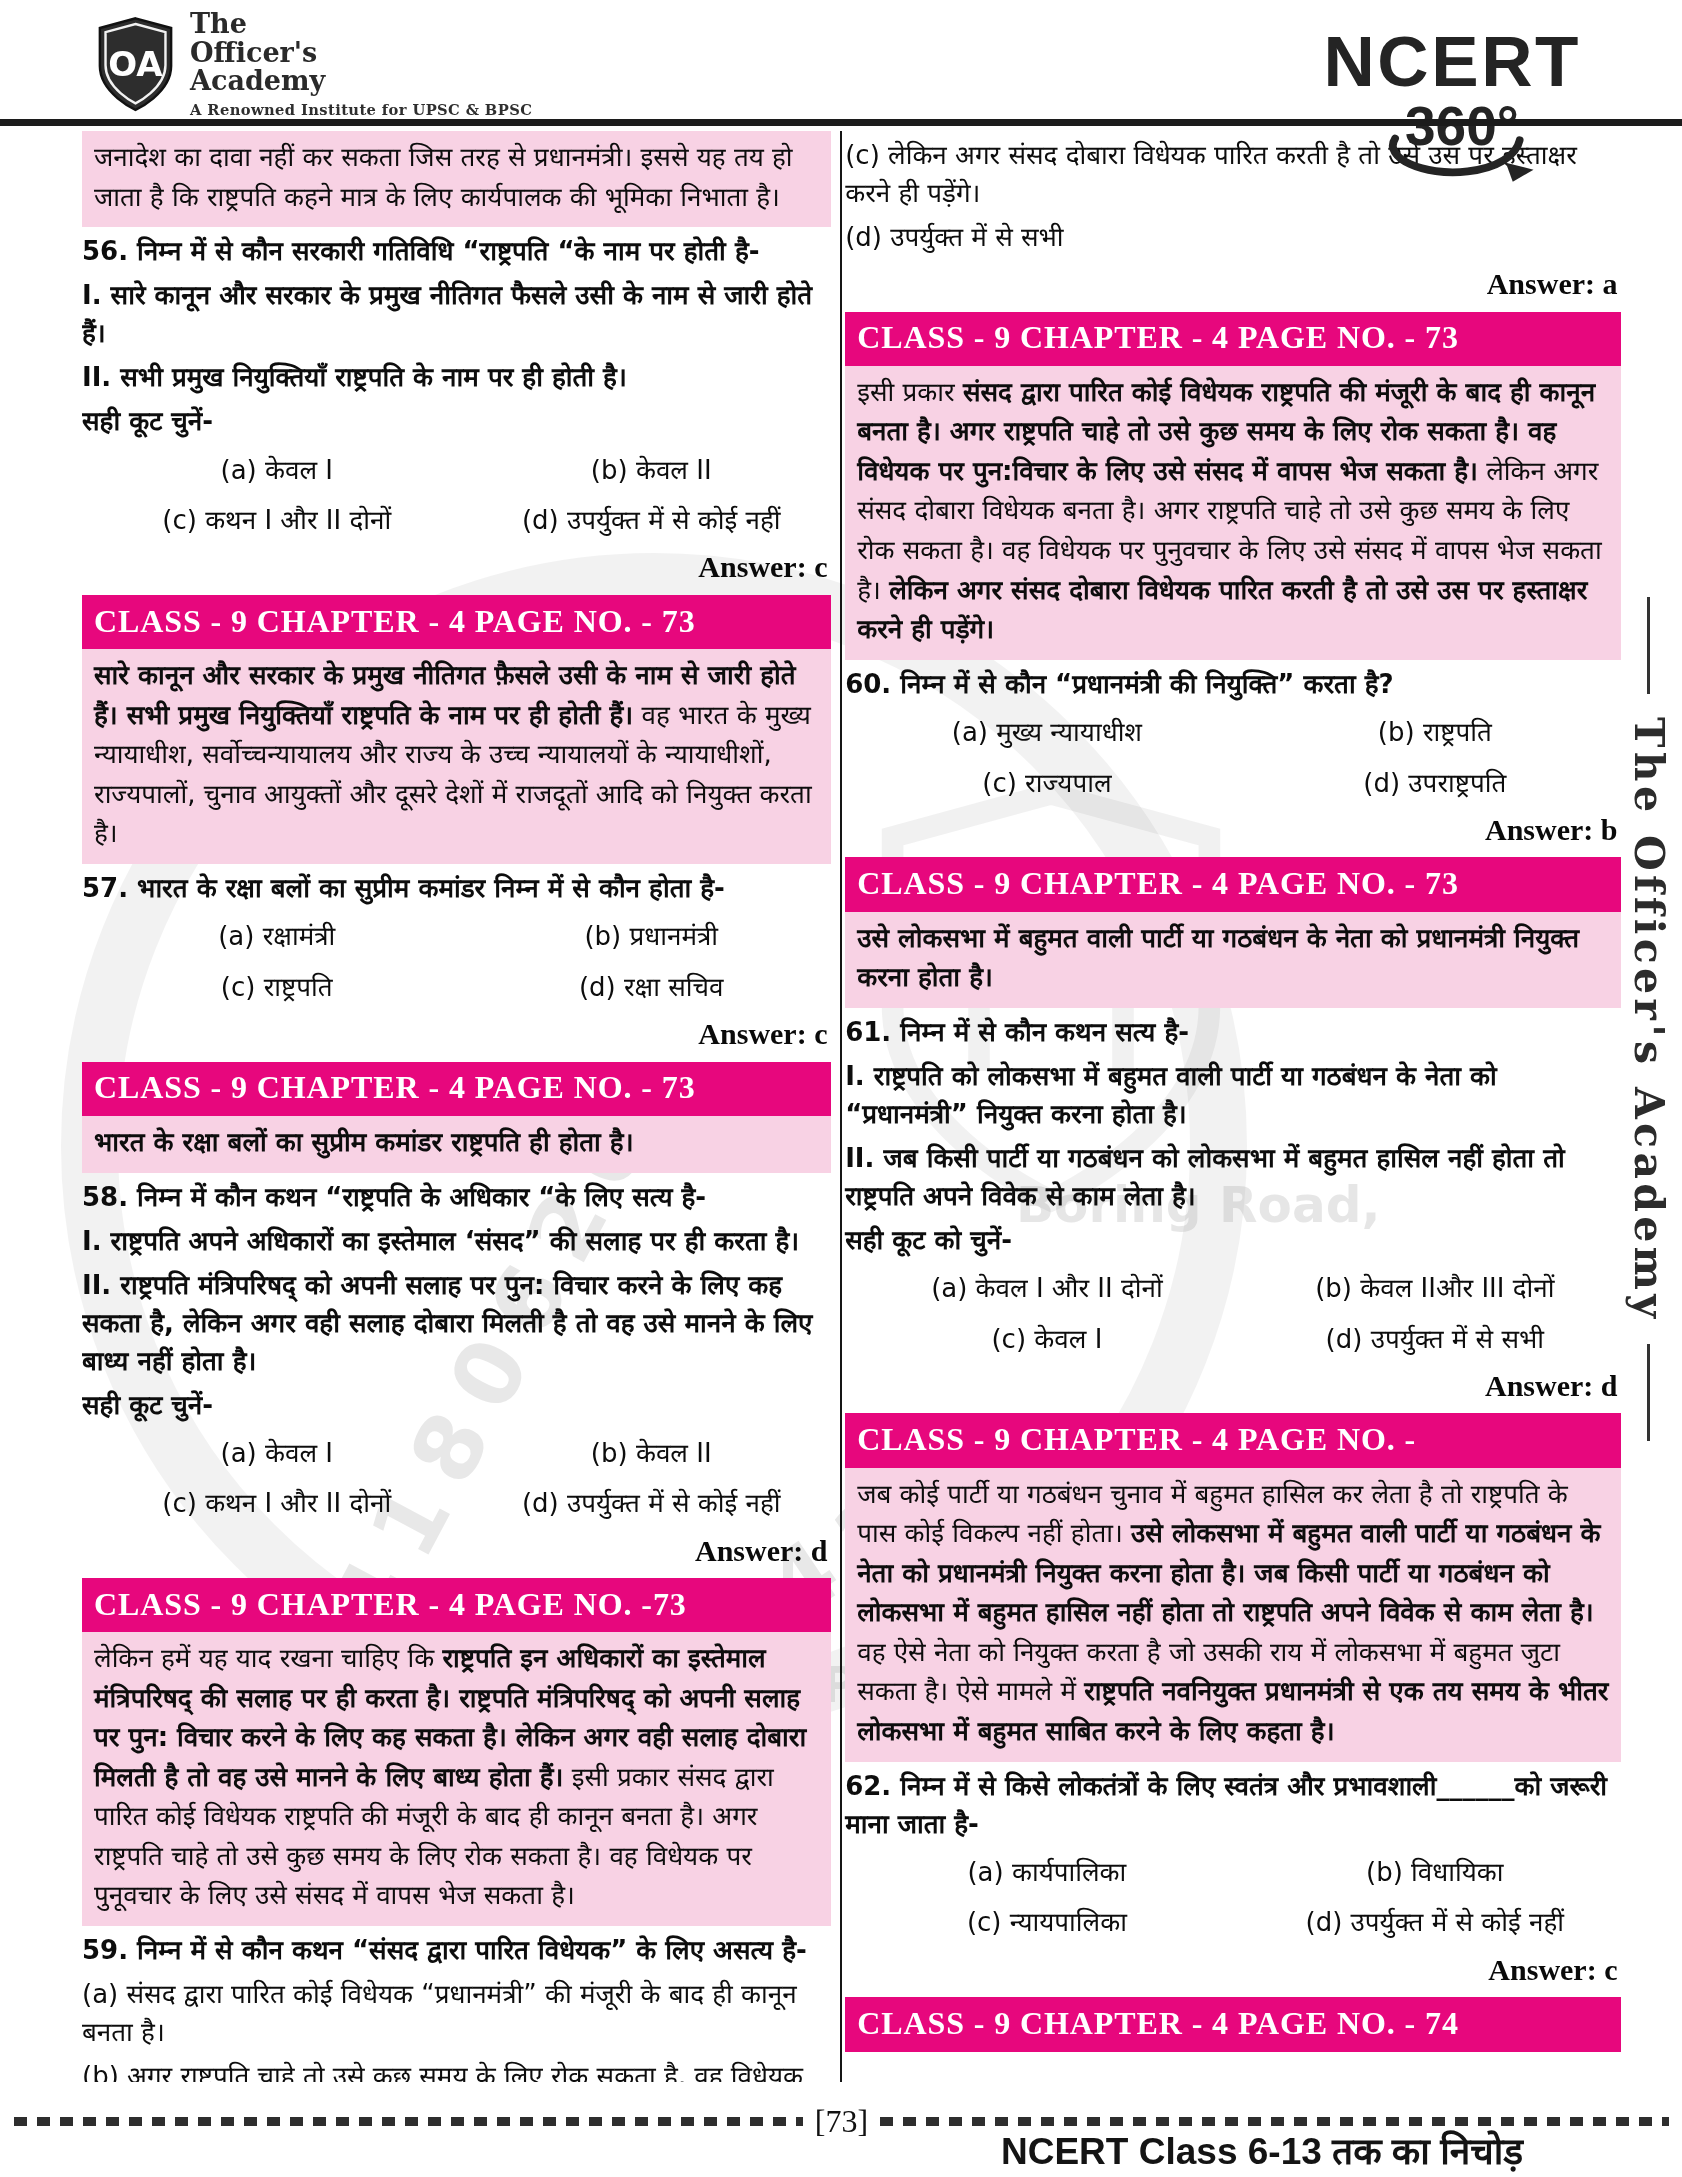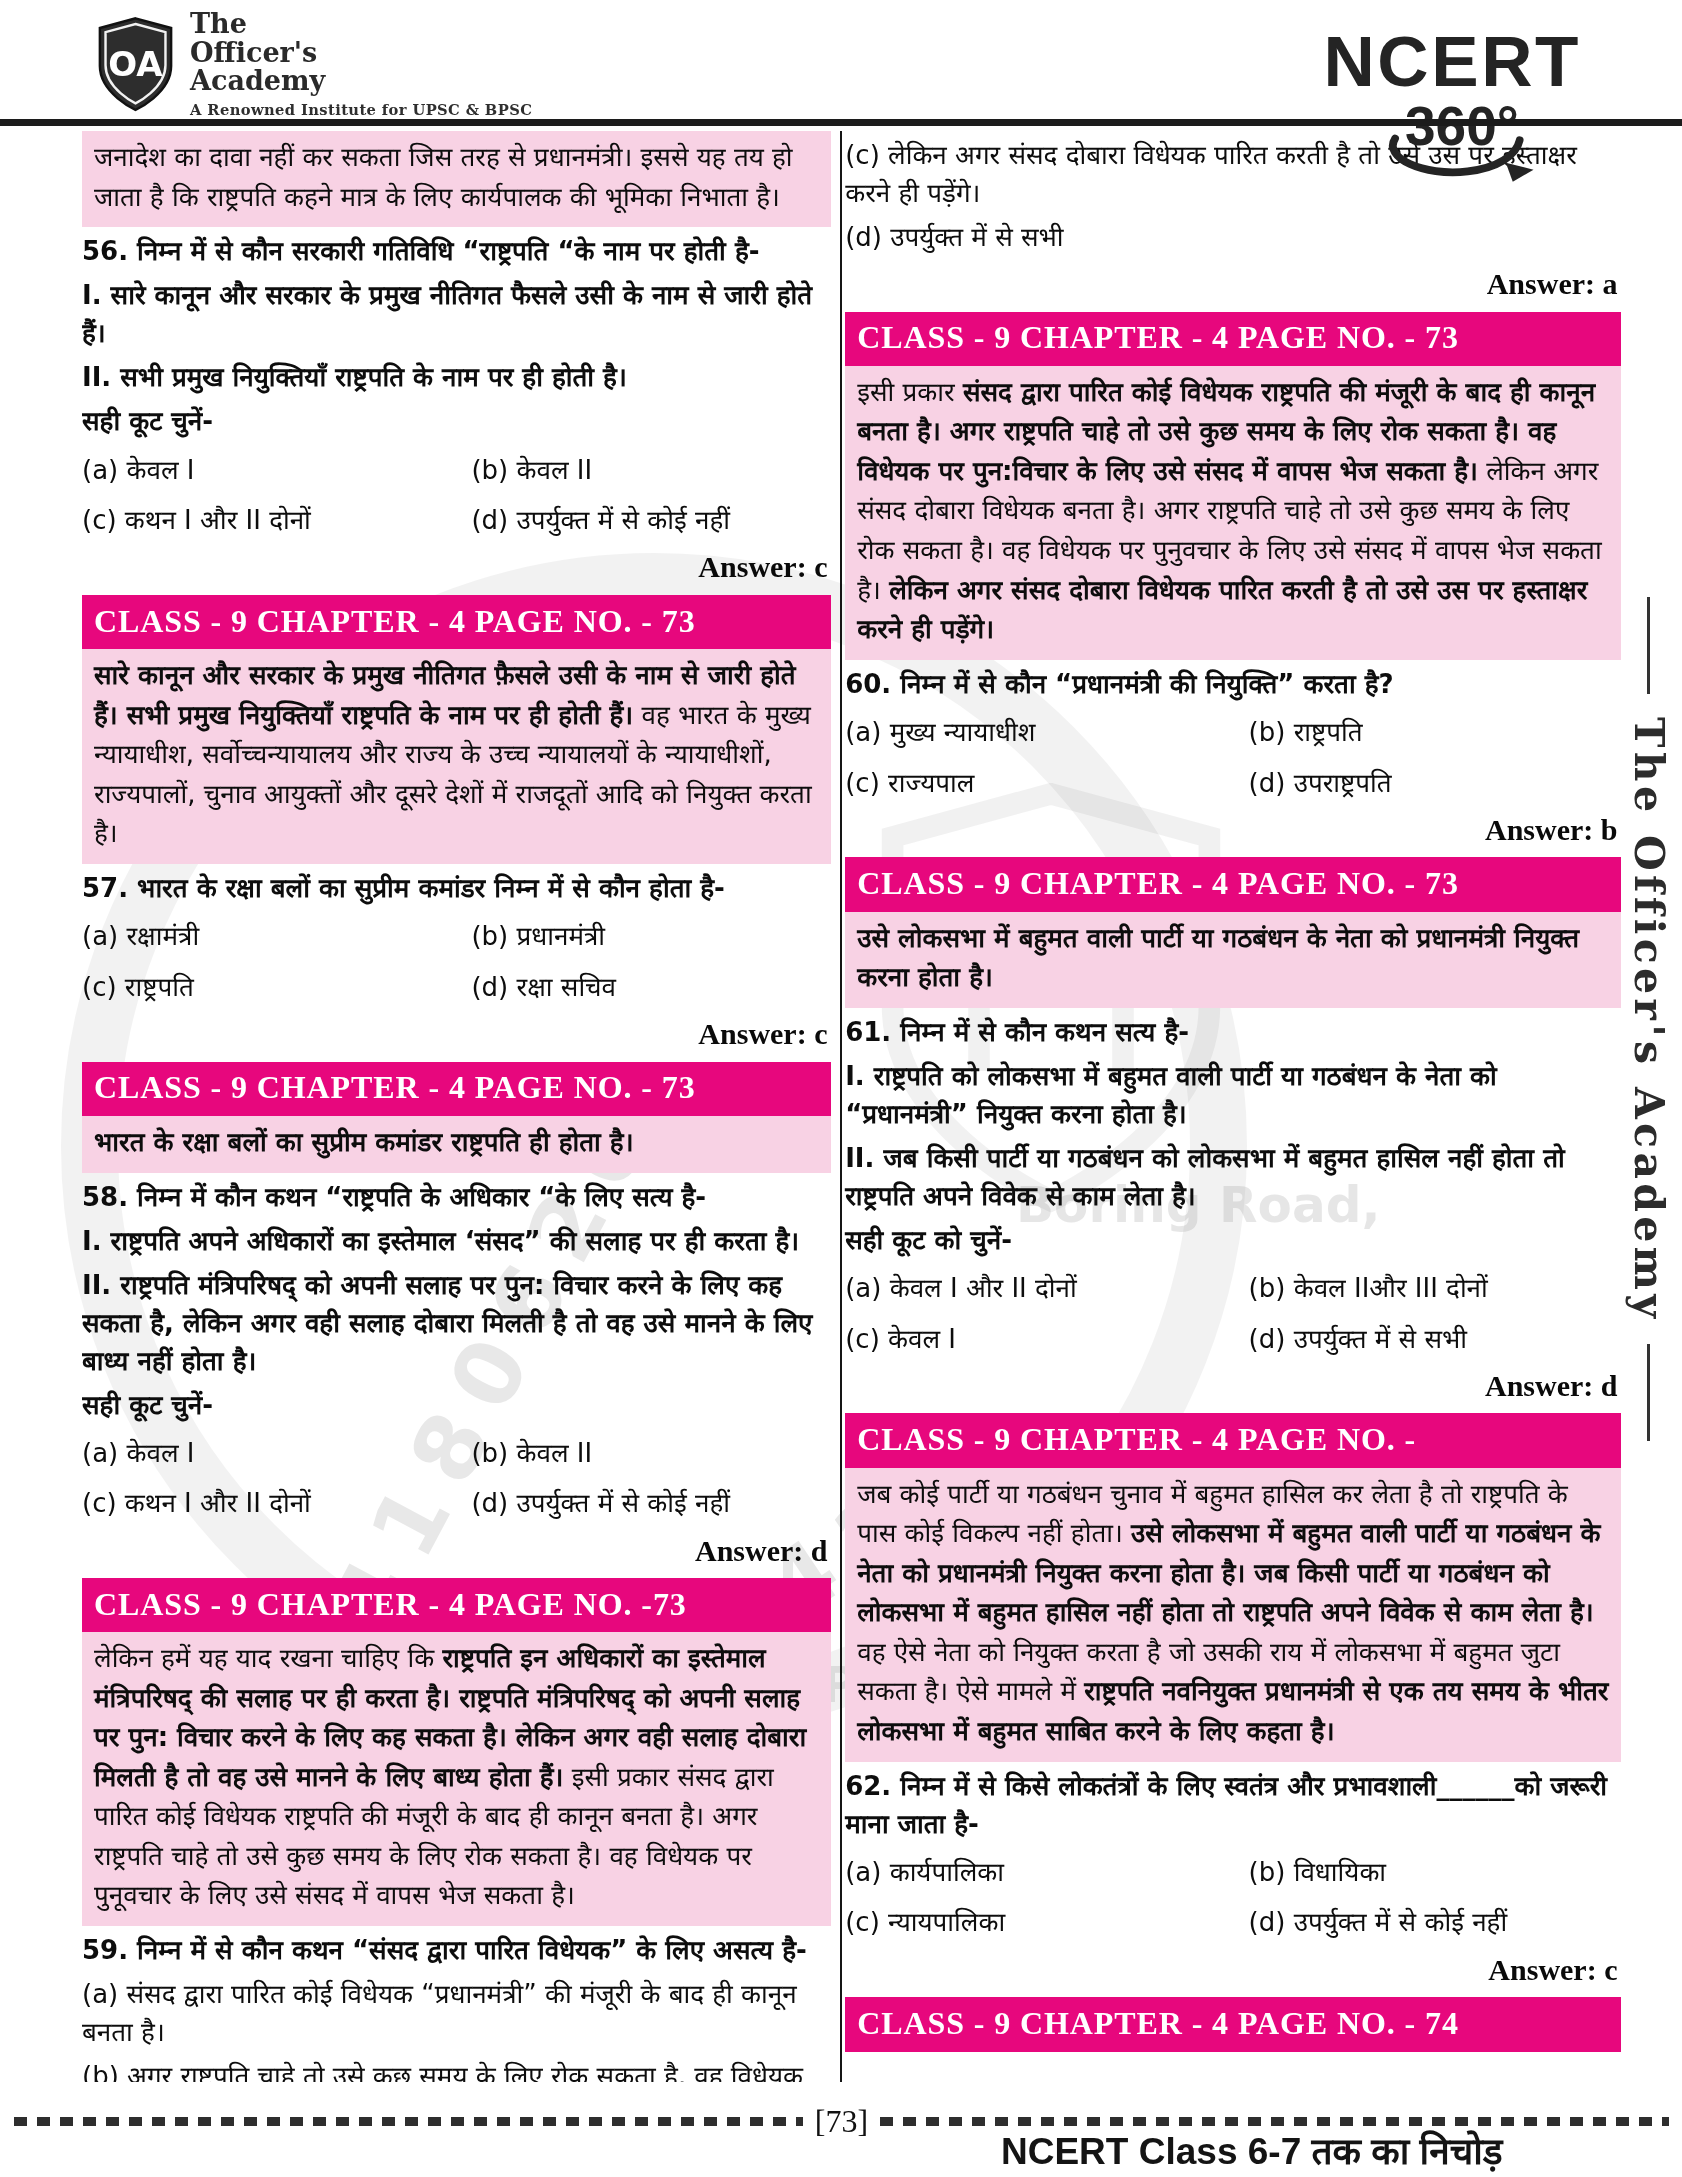--- a/index.html
+++ b/index.html
@@ -38,21 +38,21 @@
   .col.left{width:749px;}
   .col.right{flex:1;padding-left:3px;}
   .divider{width:2.6px;background:#151515;margin-left:8.6px;}
   .para{font-size:26px;line-height:1.46;margin:6px 0;}
   .para.b{font-weight:700;}
   .sec-header{background:var(--magenta);color:#ffffff;font-family:"Liberation Serif",serif;font-weight:700;font-size:32px;letter-spacing:0.9px;padding:7.8px 12px 9.5px;margin:10.4px 0 0;}
   .hl{background:var(--pink);padding:7px 12px 10.4px;font-size:26px;line-height:1.52;}
   .hl .hb{font-weight:700;}
   .answer{font-family:"Liberation Serif",serif;font-weight:700;font-size:30px;text-align:right;margin:10.4px 3.5px 7px 0;color:#0a0a0a;}
   .opts{display:grid;grid-template-columns:52% 48%;row-gap:14px;margin:10.4px 0 12px;}
-  .opt{font-size:26px;line-height:1.4;}
+  .opt{font-size:26px;line-height:1.4;text-align:center;}
   
   .side-brand{position:absolute;right:10.4px;top:597px;height:891px;display:flex;flex-direction:column;align-items:center;gap:22.5px;z-index:3;}
   .side-brand .vline{width:2.6px;height:97px;background:#333;}
   .side-brand .vtext{writing-mode:vertical-rl;font-family:"DejaVu Serif",serif;font-weight:700;font-size:41px;letter-spacing:4.3px;color:#2c2c2c;}
   
   .footer-line{position:absolute;left:14px;top:2103px;width:1655px;display:flex;align-items:center;gap:12px;z-index:3;}
   .footer-line .dash{flex:1;height:9.5px;background:repeating-linear-gradient(90deg,#2e2e2e 0 13px,transparent 13px 23px);}
   .page-num{font-family:"Liberation Serif",serif;font-weight:400;font-size:32px;color:#111;}
   .footer-title{position:absolute;left:1001px;top:2124px;font-size:37px;font-weight:800;color:#141414;z-index:3;font-family:"Liberation Sans",sans-serif;}
 </style>
@@ -185,14 +185,14 @@
   <div class="vline"></div>
   <div class="vtext">The Officer's Academy</div>
   <div class="vline"></div>
 </div>
 
 <div class="footer-line">
   <div class="dash"></div>
   <div class="page-num">[73]</div>
   <div class="dash"></div>
 </div>
-<div class="footer-title">NCERT Class 6-7 तक का निचोड़</div>
+<div class="footer-title">NCERT Class 6-13 तक का निचोड़</div>
 
 
 </body></html>

